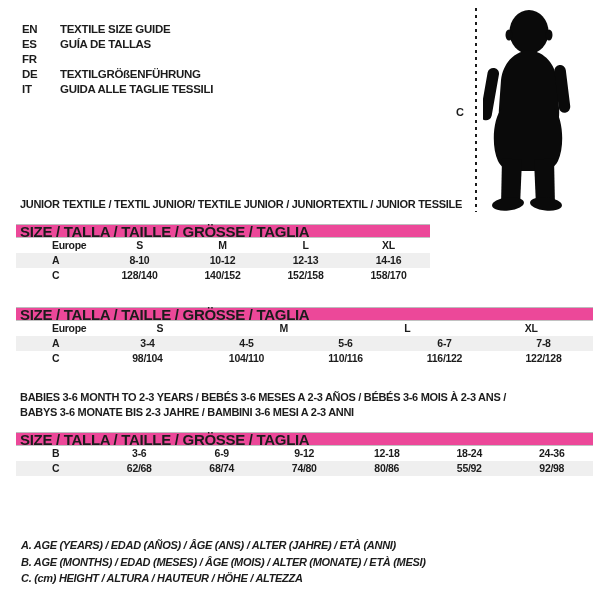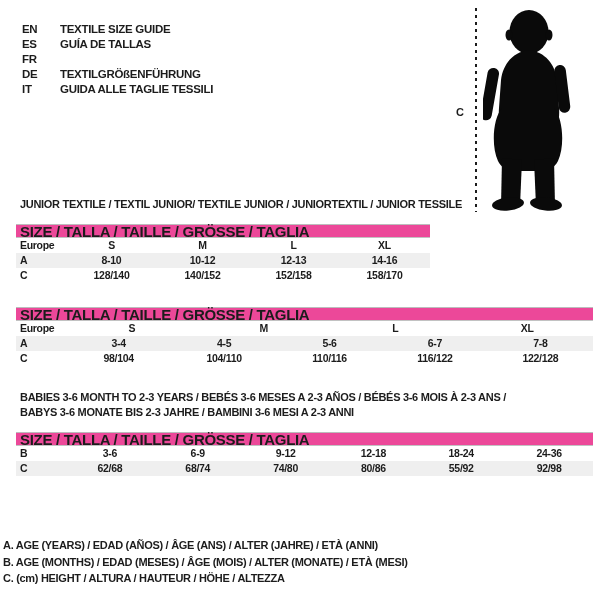--- a/index.html
+++ b/index.html
@@ -27,24 +27,24 @@
   .tbl-title{font-size:11px;line-height:15px;white-space:nowrap;}
   .tbl.narrow .tbl-grid{width:414px;}
   .tbl.wide .tbl-grid{width:577px;}
   .size-bar{
     height:14px;line-height:13px;background:#ec4899;
     border-top:1px solid #bcbcbc;border-bottom:1px solid #c2c2c2;
     padding-left:4px;font-size:15px;box-sizing:border-box;
   }
   .t-row{display:flex;height:15px;line-height:15px;font-size:10.5px;}
   .t-row.alt{background:#efefef;}
-  .t-label{width:50px;padding-left:4px;box-sizing:border-box;}
+  .t-label{width:50px;padding-left:4px;box-sizing:border-box;margin-left:32px;}
   .t-cell{flex:1;text-align:center;}
   
-  .footnotes{position:absolute;left:3px;top:537px;}
+  .footnotes{position:absolute;left:21px;top:537px;font-style:italic;}
   .footnote{font-size:11px;line-height:16.5px;white-space:nowrap;}
 </style>
 </head>
 <body>
 
 <div class="langs">
     <div class="lang-row">
       <span class="lang-code">EN</span>
       <span class="lang-label">TEXTILE SIZE GUIDE</span>
     </div>

